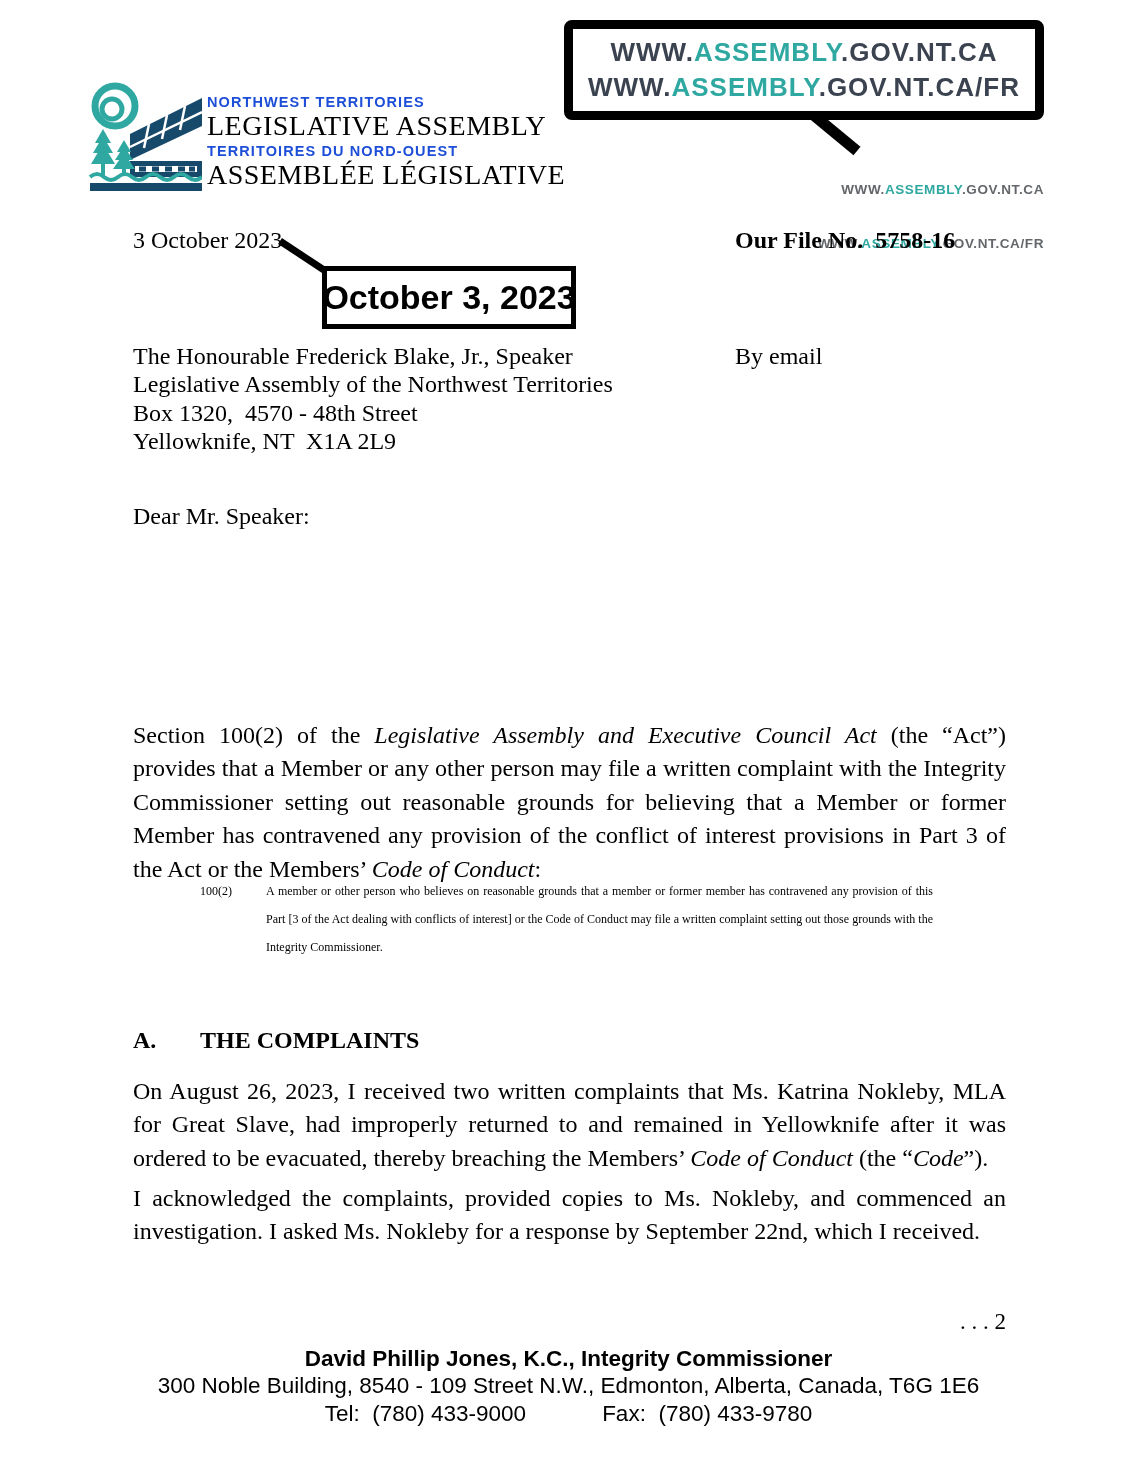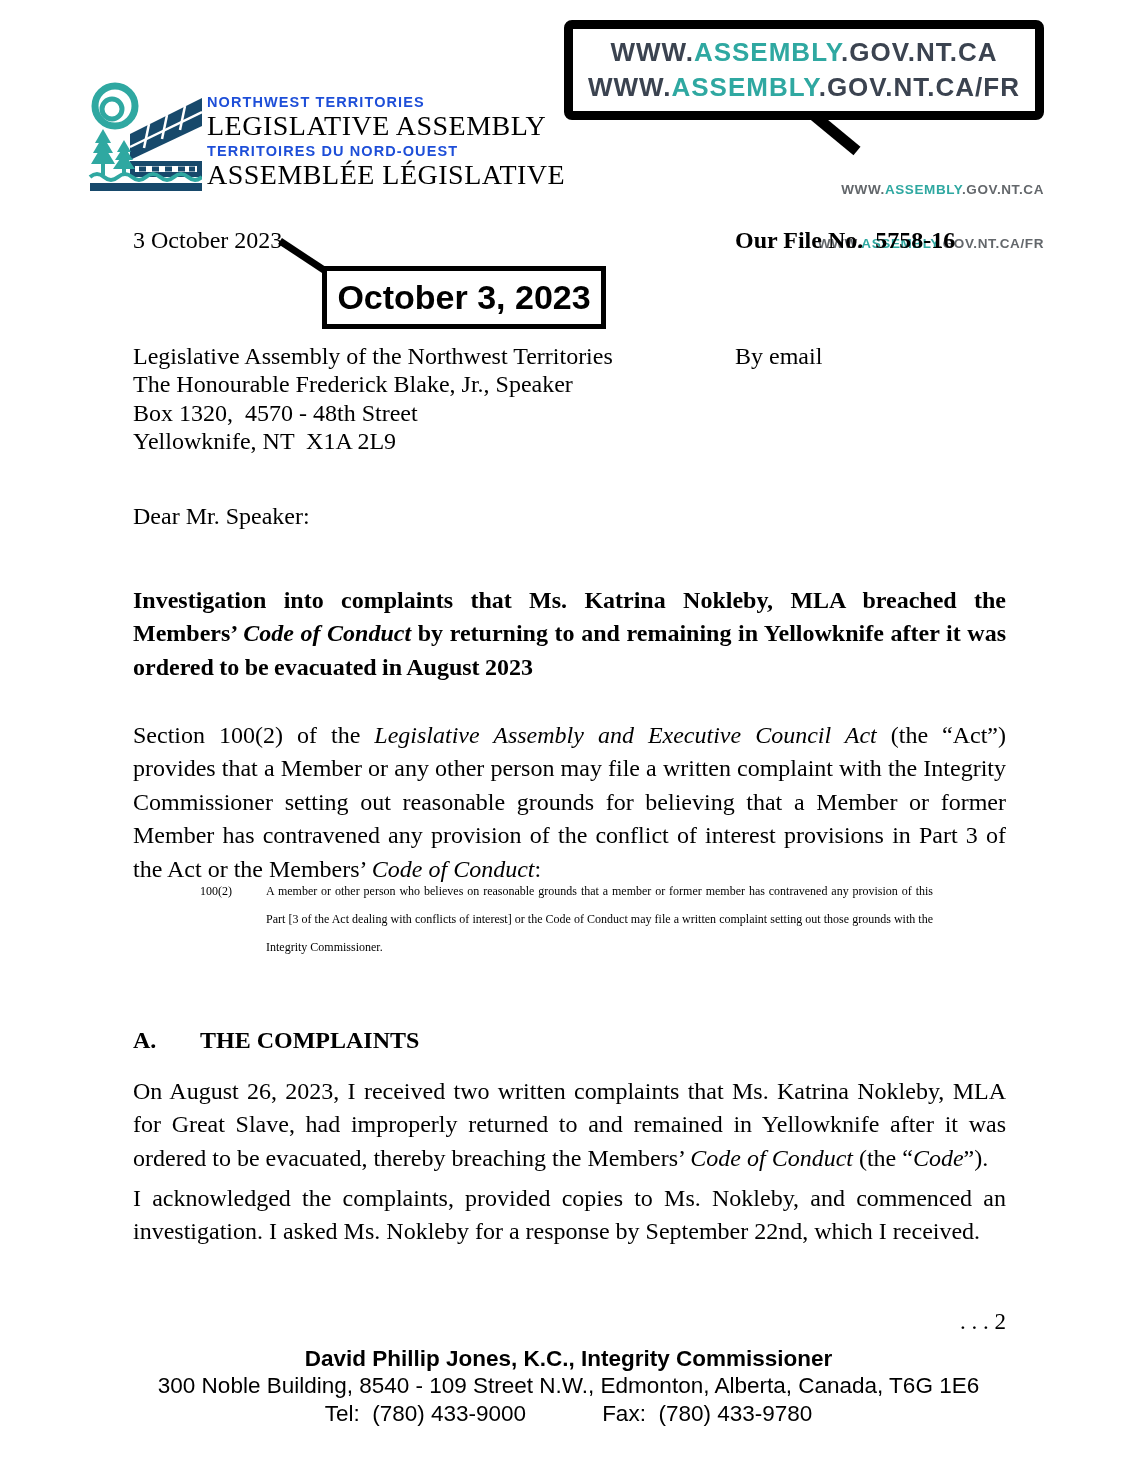--- a/index.html
+++ b/index.html
@@ -23,21 +23,21 @@
   
   .callout-svg{position:absolute;left:0;top:0;width:1137px;height:1473px;pointer-events:none;}
   .url-zoom-box{
     position:absolute;left:564px;top:20px;width:480px;height:100px;box-sizing:border-box;
     border:9px solid #000;border-radius:8px;background:#fff;
     display:flex;flex-direction:column;justify-content:center;align-items:center;
     font-family:"Liberation Sans",sans-serif;font-weight:bold;font-size:26px;
     letter-spacing:1px;line-height:35px;white-space:pre;
   }
   .date-zoom-box{
-    position:absolute;left:322px;top:266px;width:284px;height:63px;box-sizing:border-box;
+    position:absolute;left:322px;top:266px;width:254px;height:63px;box-sizing:border-box;
     border:5px solid #000;background:#fff;display:flex;justify-content:center;align-items:center;
     font-family:"Liberation Sans",sans-serif;font-weight:bold;font-size:34px;color:#000;white-space:pre;
   }
   
   .blk{position:absolute;left:133px;width:873px;font-size:24px;}
   .date-line{top:227px;}
   .file-no{position:absolute;left:602px;top:0;white-space:pre;font-weight:bold;}
   .recipient{top:342px;line-height:28.4px;}
   .recipient div{white-space:pre;}
   .by-email{position:absolute;left:602px;top:0;}
@@ -117,30 +117,29 @@
   <div class="date-zoom-box">
     <span>October 3, 2023</span>
   </div>
 
   <div class="blk date-line" style="position:absolute;">
     <span>3 October 2023</span>
     <span class="file-no">Our File No.  5758-16</span>
   </div>
 
   <div class="blk recipient" style="position:absolute;">
+    <div>The Honourable Frederick Blake, Jr., Speaker</div>
     <div>Legislative Assembly of the Northwest Territories</div>
-    <div>The Honourable Frederick Blake, Jr., Speaker</div>
     <div>Box 1320,  4570 - 48th Street</div>
     <div>Yellowknife, NT  X1A 2L9</div>
     <span class="by-email">By email</span>
   </div>
 
   <div class="blk salutation">Dear Mr. Speaker:</div>
 
-  <div class="blk subject"><span>Investigation into complaints that Ms. Katrina Nokleby, MLA breached the Members’ </span><span class="it">Code of Conduct</span><span> by returning to and remaining in Yellowknife after it was ordered to be evacuated in August 2023</span></div>
 
   <div class="blk para1"><span>Section 100(2) of the </span><span class="it">Legislative Assembly and Executive Council Act</span><span> (the “Act”) provides that a Member or any other person may file a written complaint with the Integrity Commissioner setting out reasonable grounds for believing that a Member or former Member has contravened any provision of the conflict of interest provisions in Part 3 of the Act or the Members’ </span><span class="it">Code of Conduct</span><span>:</span></div>
 
   <div class="blk quote">
     <div class="q-label">100(2)</div>
     <div class="q-text">A member or other person who believes on reasonable grounds that a member or former member has contravened any provision of this Part [3 of the Act dealing with conflicts of interest] or the Code of Conduct may file a written complaint setting out those grounds with the Integrity Commissioner.</div>
   </div>
 
   <div class="blk section-a">
     <div class="s-num">A.</div>

